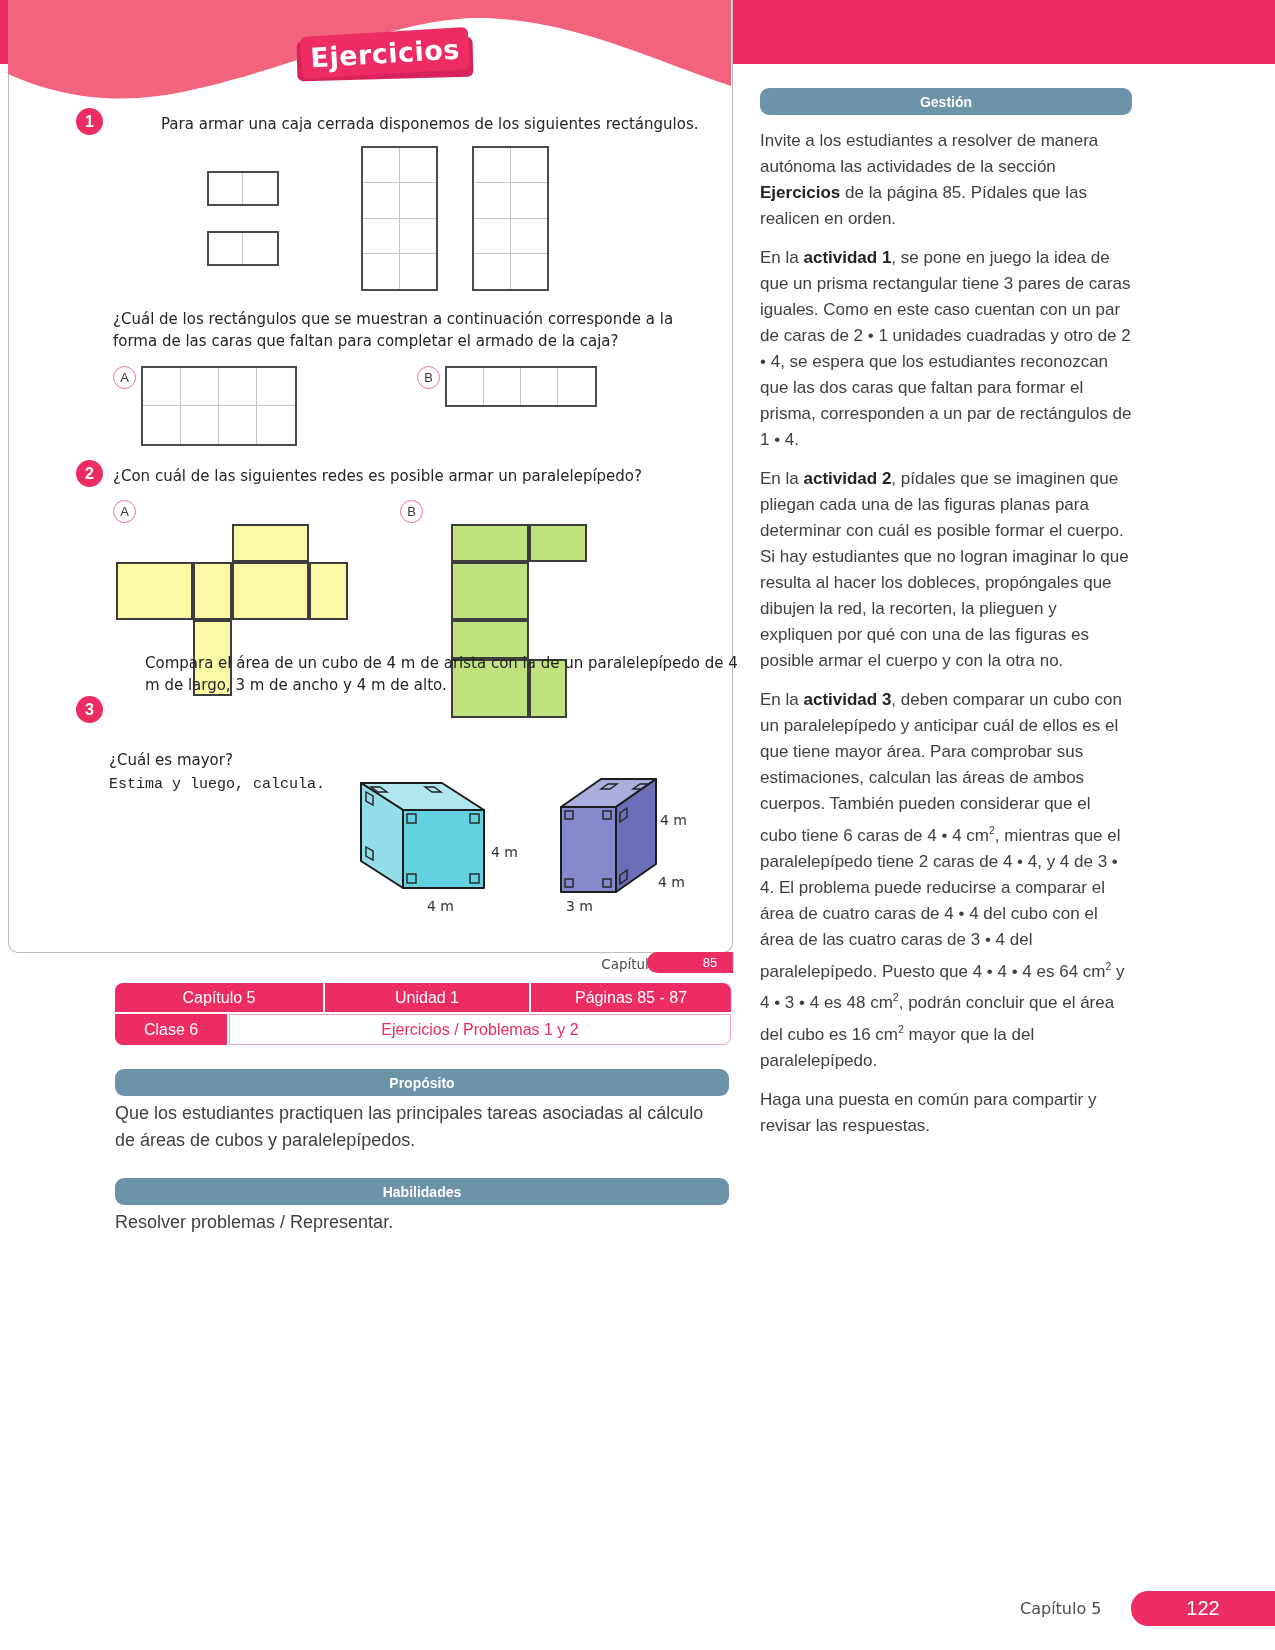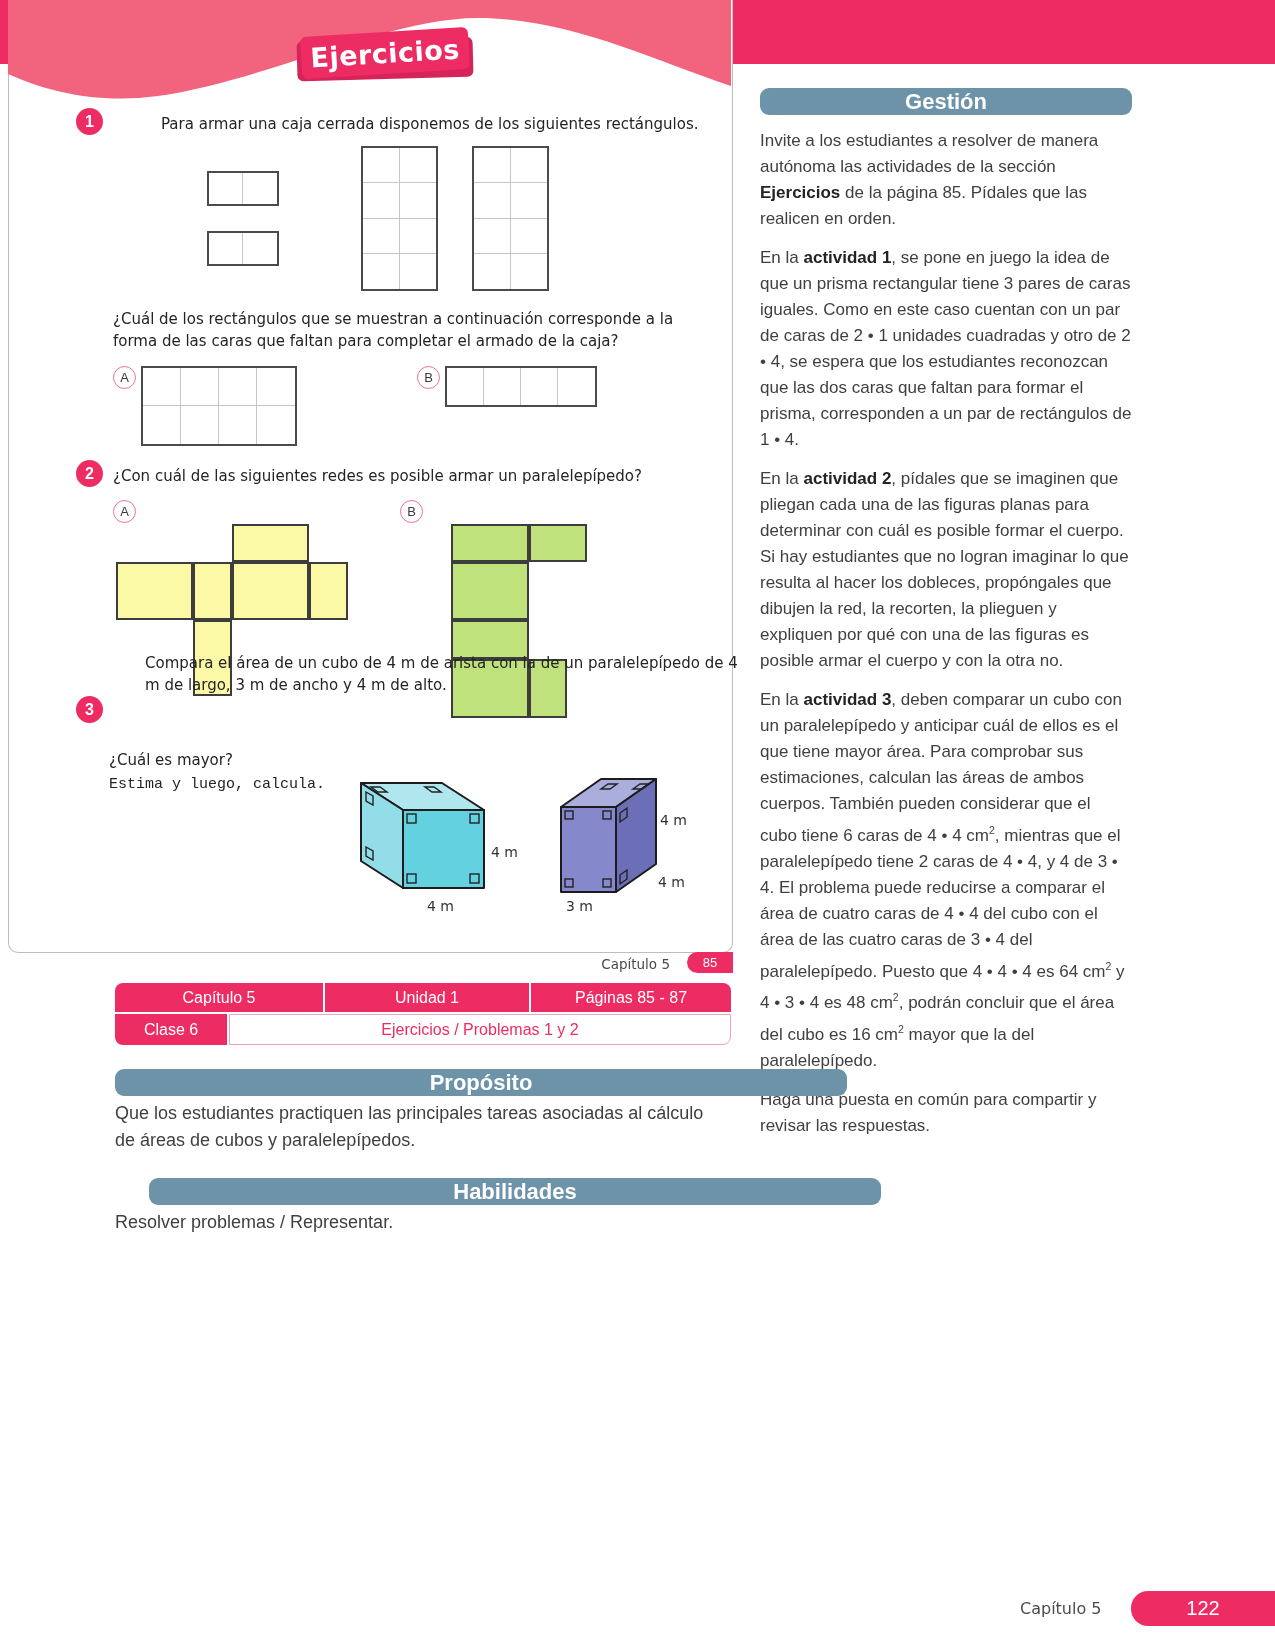--- a/index.html
+++ b/index.html
@@ -36,41 +36,41 @@
   
   .solid{position:absolute;}
   .face{stroke:#1c1c1c;stroke-width:2;stroke-linejoin:round;}
   .cube-top{fill:var(--cube-top);}  .cube-left{fill:var(--cube-left);}  .cube-front{fill:var(--cube-front);}
   .ppd-top{fill:var(--ppd-top);}   .ppd-right{fill:var(--ppd-right);}  .ppd-front{fill:var(--ppd-front);}
   .tab{fill:none;stroke:#222;stroke-width:1.4;}
   .dim{font-family:"DejaVu Sans",sans-serif;font-size:14px;fill:#333;}
   
   .card-chapter{position:absolute;right:62px;top:956px;font-size:13.5px;color:#4a4a4a;font-family:"DejaVu Sans",sans-serif;}
   .card-pagebadge{position:absolute;right:-1px;top:952px;width:46px;height:21px;background:var(--accent);
-                  border-radius:11px 0 0 11px;color:#fff;font-size:13px;display:flex;align-items:center;justify-content:center;}
+                  border-radius:11px 0 0 11px;color:#fff;font-size:13px;display:flex;align-items:center;justify-content:center;padding-left:40px;}
   
   .sidebar{position:absolute;left:760px;top:88px;width:372px;z-index:2;}
-  .bar{height:27px;background:var(--hblue);border-radius:9px;color:#fff;font-weight:bold;font-size:22px;
+  .bar{height:27px;background:var(--hblue);border-radius:9px;color:#fff;font-weight:bold;font-size:14px;
        display:flex;align-items:center;justify-content:center;}
   .sidebar p{margin:13px 0 0 0;font-size:17px;line-height:26px;color:#3f3f3f;}
   .bseg{font-weight:bold;color:#232323;}
   sup{font-size:0.62em;}
   
   .info-table{position:absolute;left:115px;top:983px;width:616px;z-index:2;}
   .tr1{display:flex;gap:2px;height:29px;}
   .tr1 .cell{background:var(--accent);color:#fff;font-size:16px;display:flex;align-items:center;justify-content:center;}
   .c1{width:208px;border-radius:8px 0 0 0;}
   .c2{width:204px;font-weight:normal;}
   .c3{flex:1;border-radius:0 8px 0 0;}
   .tr2{display:flex;gap:2px;height:31px;margin-top:2px;}
   .clase{width:112px;background:var(--accent);color:#fff;font-size:16px;display:flex;align-items:center;justify-content:center;border-radius:0 0 0 8px;}
   .ejprob{flex:1;background:#fff;border:1px solid #f2a0b8;box-sizing:border-box;border-radius:0 0 8px 0;
           color:var(--accent);font-size:16px;display:flex;align-items:center;justify-content:center;}
   
-  .sec-bar{position:absolute;left:115px;width:732px;z-index:2;}
+  .sec-bar{position:absolute;left:115px;width:614px;z-index:2;}
   .sec-text{position:absolute;left:115px;width:612px;font-size:18px;line-height:27px;color:#3f3f3f;z-index:2;}
   
   .foot-chapter{position:absolute;left:1020px;top:1599px;font-size:16px;color:#4c4c4c;font-family:"DejaVu Sans",sans-serif;}
   .foot-badge{position:absolute;left:1131px;top:1591px;width:144px;height:35px;background:var(--accent);
               border-radius:17px 0 0 17px;color:#fff;font-size:20px;display:flex;align-items:center;justify-content:center;}
 </style>
 </head>
 <body>
 
 <div class="page" style="--accent: #ED2C63; --accent-dark: #D6235A; --wavepink: #F2637E; --hblue: #6D93A9; --yellow: #FBF9A6; --green: #BFE27D; --cube-top: #B0E7EF; --cube-left: #92DDE8; --cube-front: #64D1E1; --ppd-top: #ABADDD; --ppd-right: #6C6FB7; --ppd-front: #8688CC;">
@@ -227,19 +227,19 @@
     </div>
     <div class="tr2">
       <div class="clase">Clase 6</div>
       <div class="ejprob">Ejercicios / Problemas 1 y 2</div>
     </div>
   </div>
 
   <div class="bar sec-bar" style="top:1069px;">Propósito</div>
   <div class="sec-text" style="top:1100px;">Que los estudiantes practiquen las principales tareas asociadas al cálculo de áreas de cubos y paralelepípedos.</div>
 
-  <div class="bar sec-bar" style="top:1178px;margin-left:34px;">Habilidades</div>
+  <div class="bar sec-bar" style="top:1178px;">Habilidades</div>
   <div class="sec-text" style="top:1209px;">Resolver problemas / Representar.</div>
 
   <div class="foot-chapter">Capítulo 5</div>
   <div class="foot-badge">122</div>
 
 </div>
 
 </body></html>

